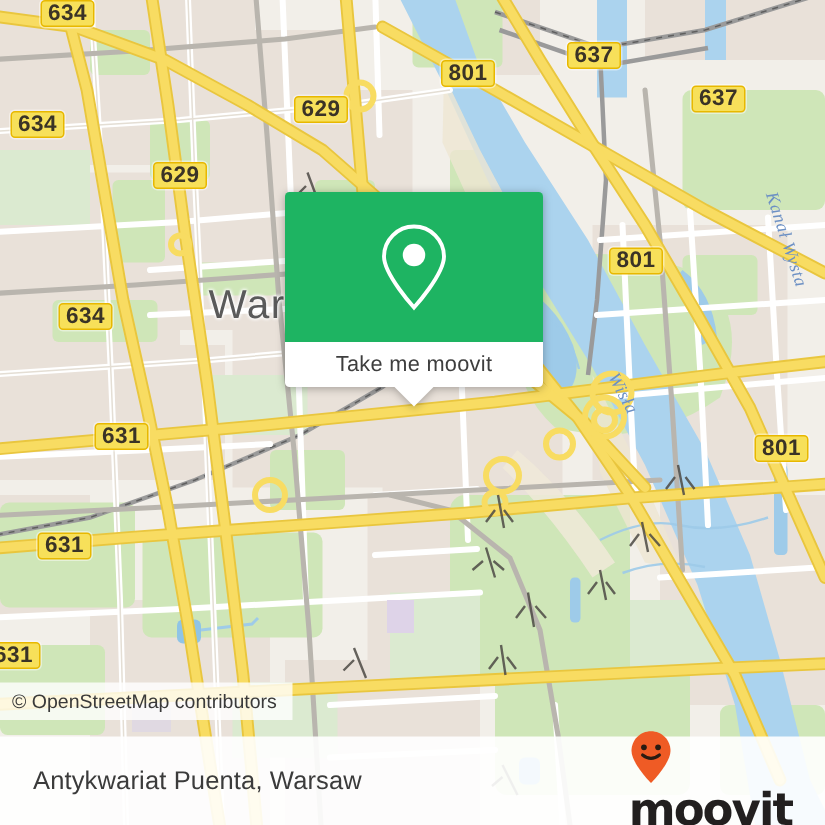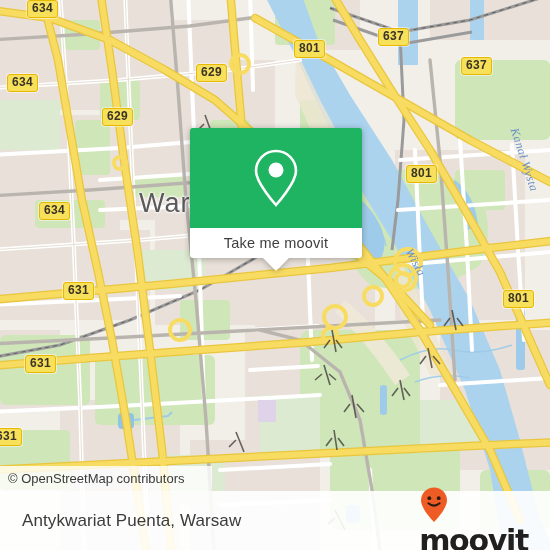--- a/index.html
+++ b/index.html
@@ -31,21 +31,21 @@
 
   
   .shield {
     position: absolute;
     box-sizing: border-box;
     background: #f7e05a;
     border: 1.5px solid #e8b800;
     border-radius: 3px;
     color: #3a3326;
     font-family: "Liberation Sans", sans-serif;
-    font-size: 12px;
+    font-size: 15px;
     font-weight: bold;
     letter-spacing: 0.3px;
     line-height: 15px;
     height: 18px;
     text-align: left;
     padding: 0 4px;
     white-space: nowrap;
     box-shadow: 0 0 0 1px rgba(255,255,255,0.45);
   }
 
@@ -107,23 +107,23 @@
     width: 0; height: 0;
     border-left: 13px solid transparent;
     border-right: 13px solid transparent;
     border-top: 13px solid #ffffff;
   }
 
   
   #attribution {
     position: absolute;
     left: 0;
-    top: 466px;
+    top: 455px;
     height: 25px;
-    padding: 0 27px 0 8px;
+    padding: 0 10px 0 8px;
     background: rgba(255,255,255,0.80);
     display: flex;
     align-items: center;
     color: #3a3a3a;
     font-family: "Liberation Sans", sans-serif;
     font-size: 13px;
     white-space: nowrap;
   }
 
   

